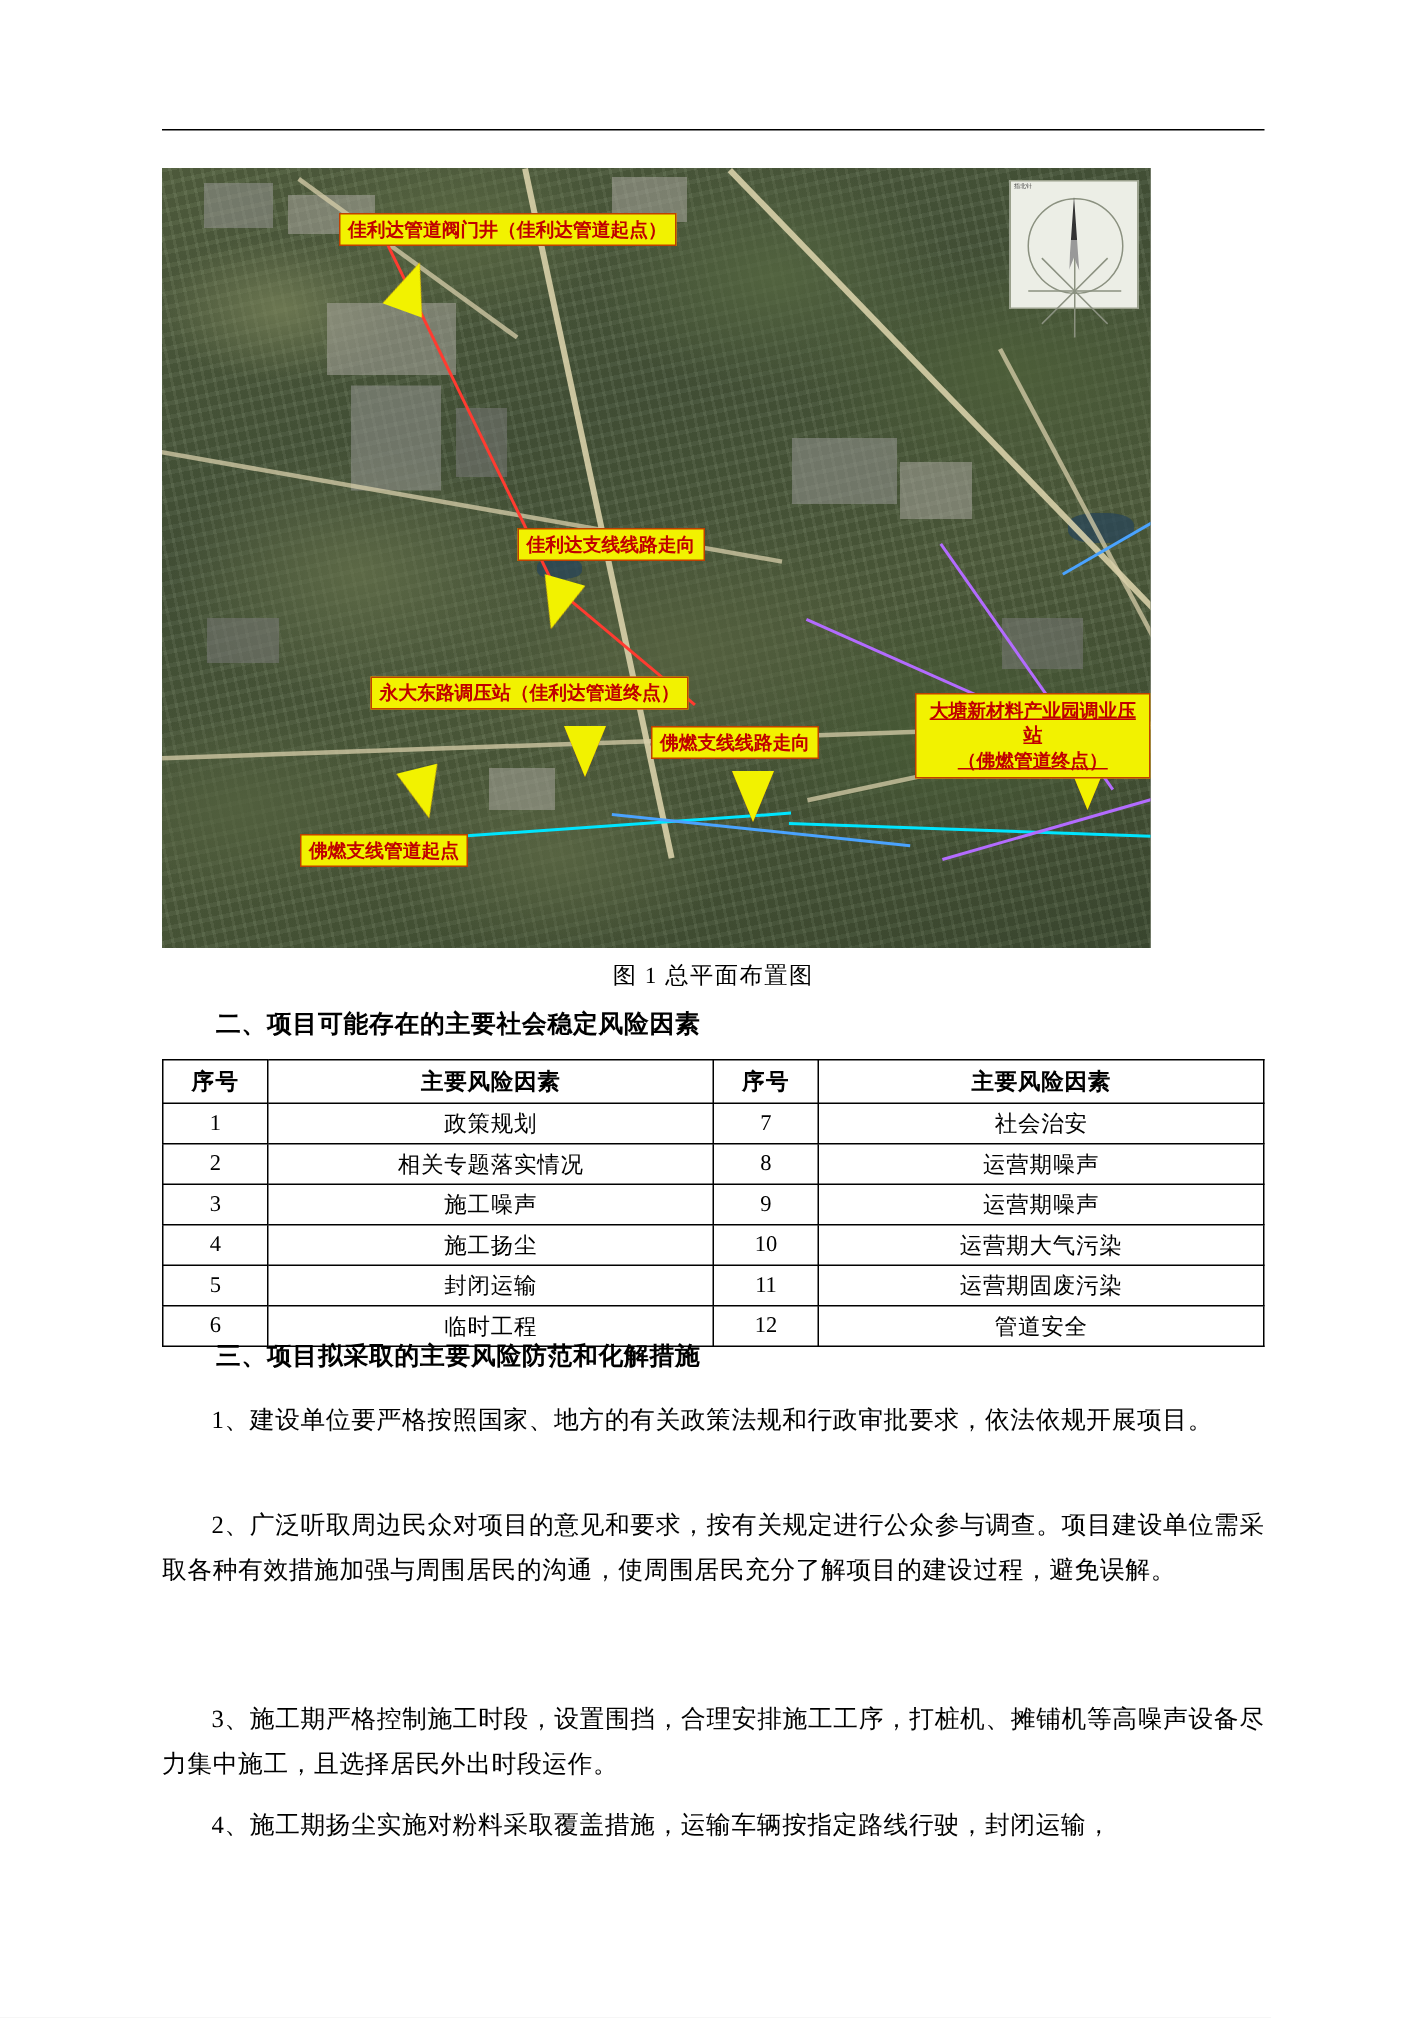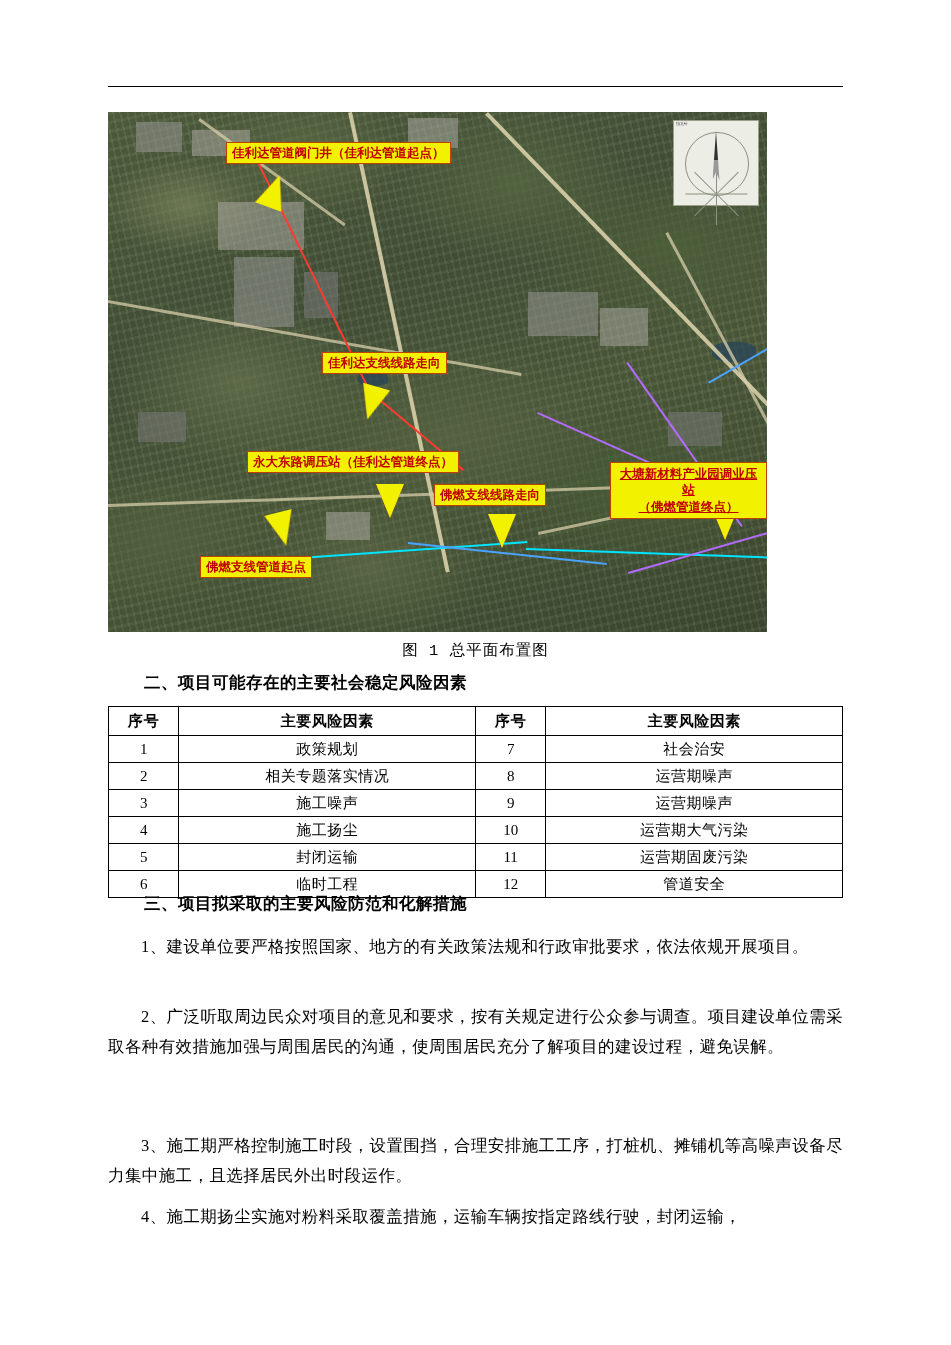--- a/index.html
+++ b/index.html
@@ -134,21 +134,21 @@
     line-height: 1.1;
   }
 
   .fig-caption {
     position: absolute;
     left: 108px;
     top: 640px;
     width: 735px;
     text-align: center;
     font-size: 15.5px;
-    font-family: Liberation Mono, monospace;
+    font-family: Liberation Serif, serif;
     letter-spacing: 1px;
   }
 
   
   .h2 {
     position: absolute;
     font-family: "Liberation Sans", "DejaVu Sans", sans-serif;
     font-weight: bold;
     font-size: 16.5px;
     letter-spacing: 0.5px;
@@ -235,21 +235,21 @@
     <div class="pipe" style="left:430px; top:300px; width:180px; background:#b36bff; transform:rotate(24deg);"></div>
     <div class="pipe" style="left:520px; top:250px; width:200px; background:#b36bff; transform:rotate(55deg);"></div>
     <div class="pipe" style="left:600px; top:270px; width:140px; background:#4aa3ff; transform:rotate(-30deg);"></div>
     <div class="pipe" style="left:520px; top:460px; width:180px; background:#b36bff; transform:rotate(-16deg);"></div>
     <div class="pipe" style="left:300px; top:430px; width:200px; background:#4aa3ff; transform:rotate(6deg);"></div>
 
     <div class="pointer" style="left:152px; top:62px; transform:rotate(200deg);"></div>
     <div class="callout" style="left:118px; top:30px;">佳利达管道阀门井（佳利达管道起点）</div>
 
     <div class="pointer" style="left:250px; top:274px; transform:rotate(16deg);"></div>
-    <div class="callout" style="left:214px; top:240px;">佳利达支线线路走向</div>
+    <div class="callout" style="left:237px; top:240px;">佳利达支线线路走向</div>
 
     <div class="pointer" style="left:268px; top:372px;"></div>
     <div class="callout" style="left:139px; top:339px;">永大东路调压站（佳利达管道终点）</div>
 
     <div class="pointer" style="left:603px; top:394px;"></div>
     <div class="callout" style="left:502px; top:350px; line-height:1.3; white-space:pre-line;text-decoration:underline;">大塘新材料产业园调业压站
 （佛燃管道终点）</div>
 
     <div class="pointer" style="left:380px; top:402px;"></div>
     <div class="callout" style="left:326px; top:372px;">佛燃支线线路走向</div>

